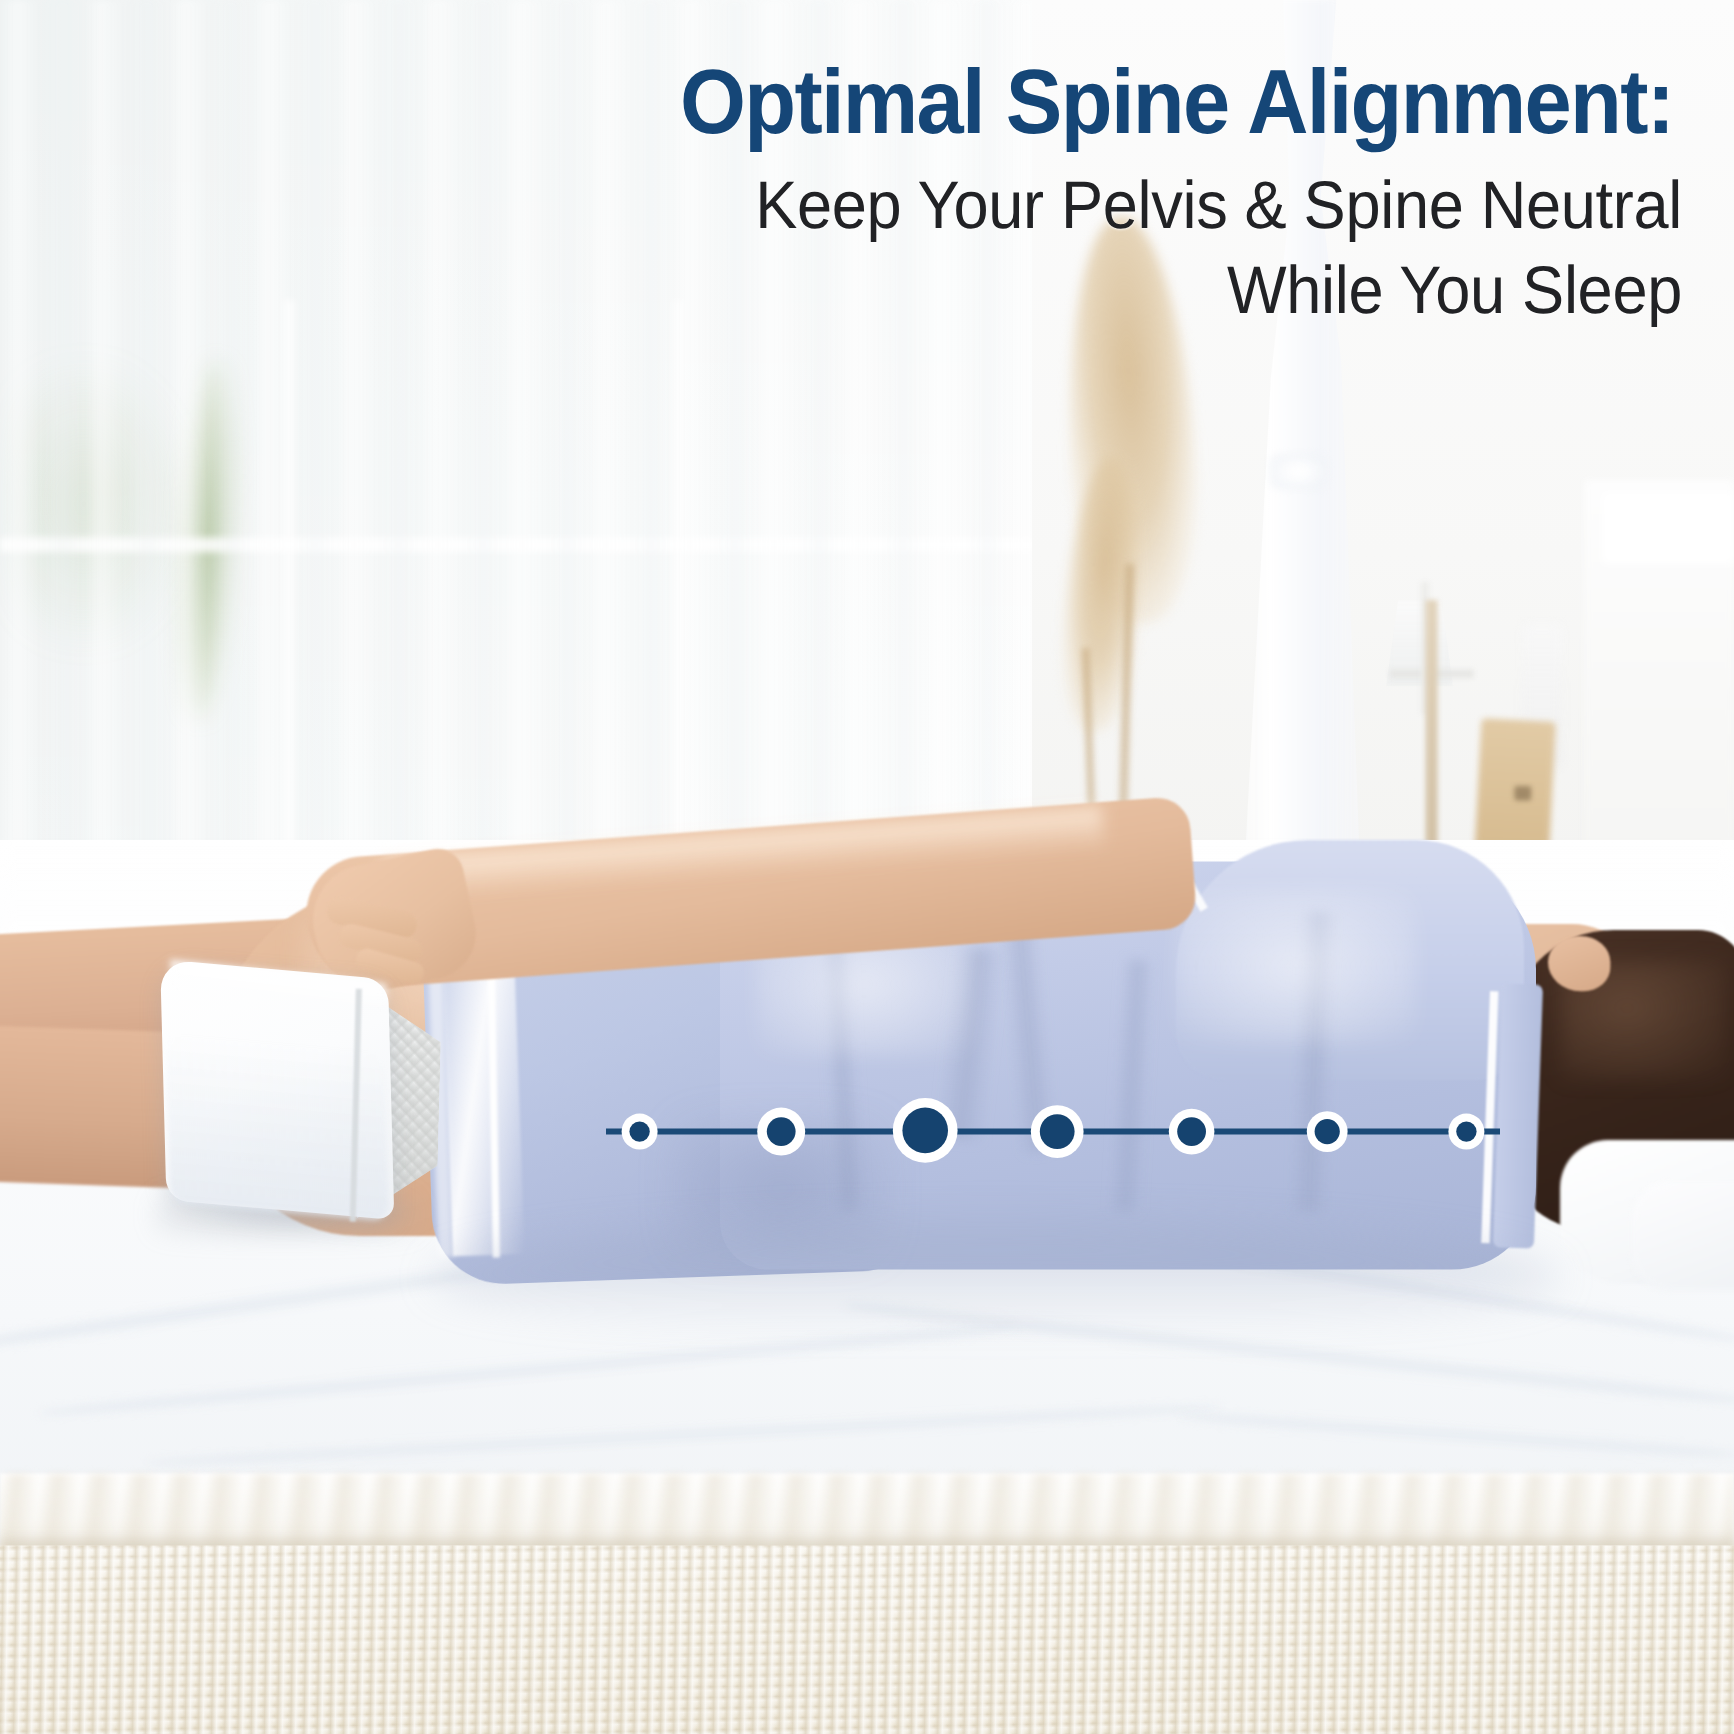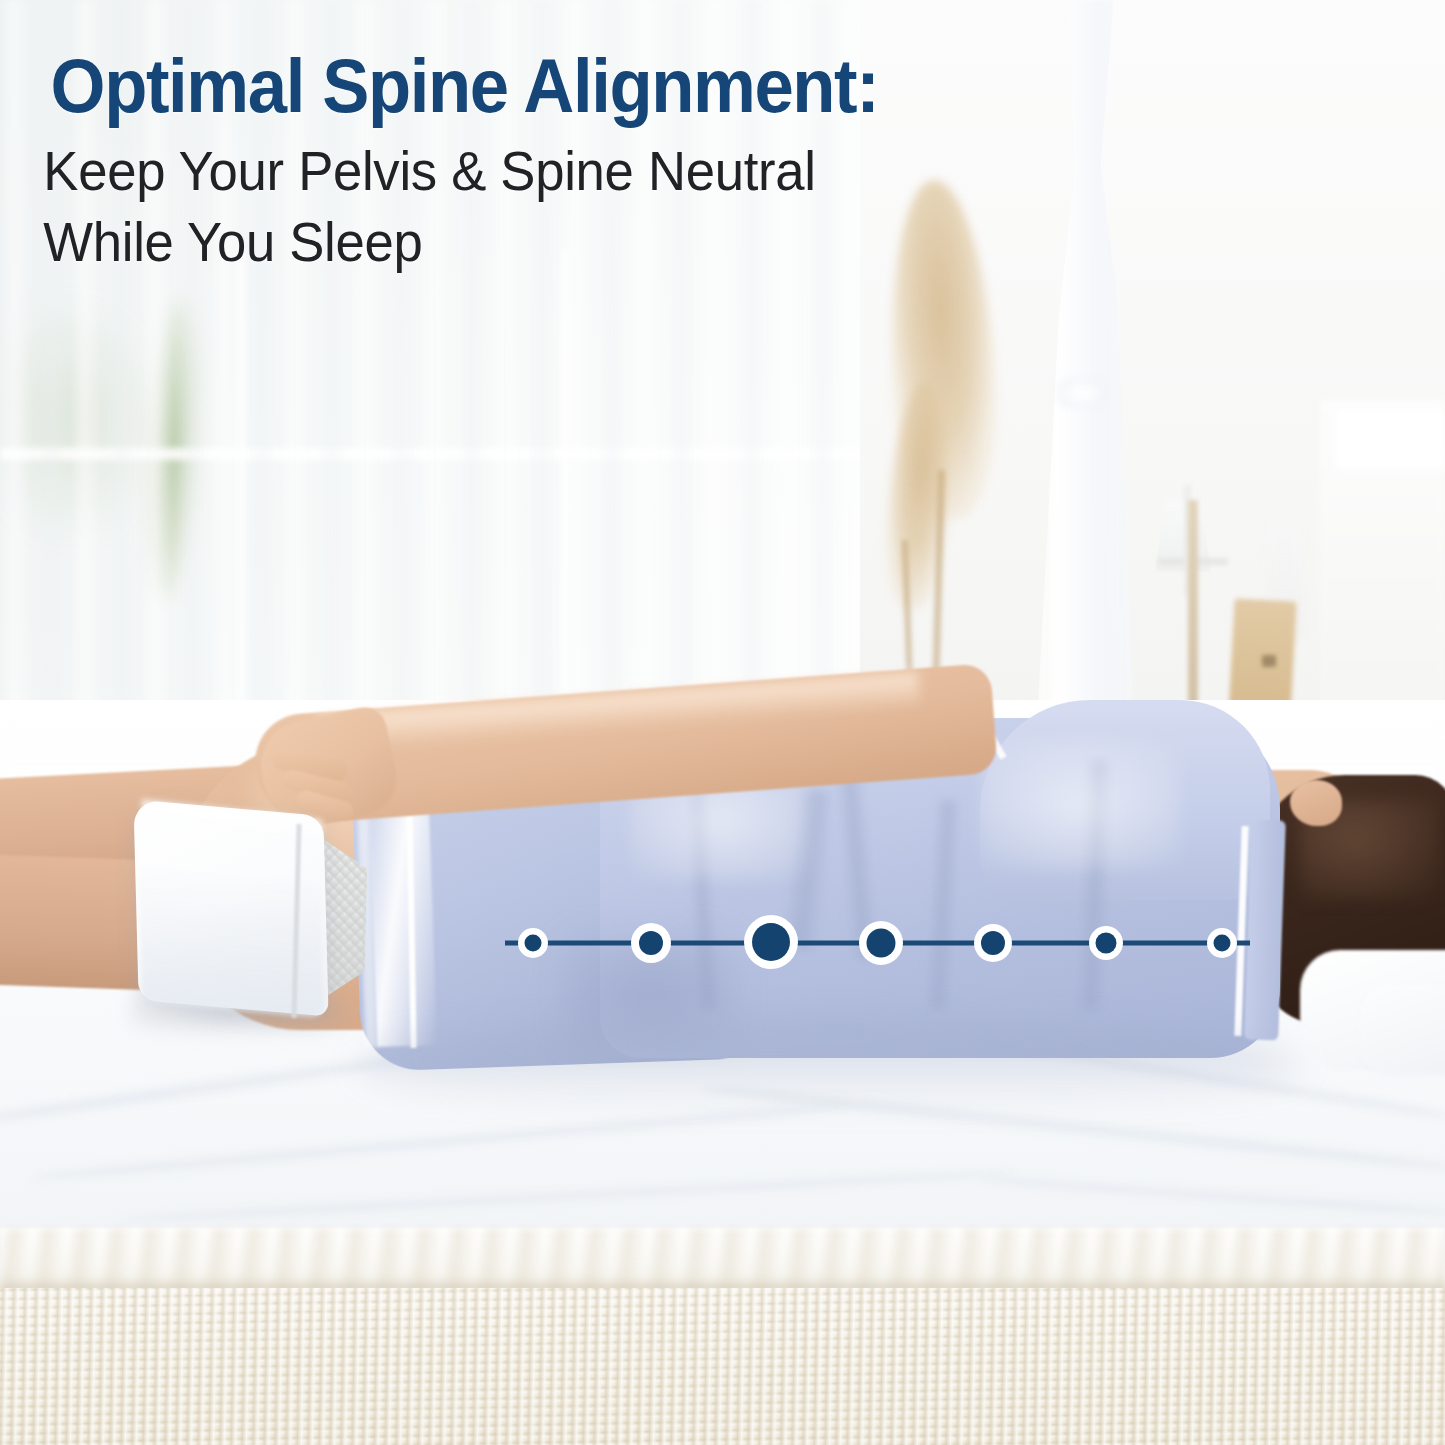--- a/index.html
+++ b/index.html
@@ -456,21 +456,21 @@
 
   
   #spine-overlay {
     left: 0; top: 0; width: 1445px; height: 1445px;
     pointer-events: none;
   }
 
   
   #text-block {
     left: 0; top: 46px; width: 1445px;
-    text-align: left;
+    text-align: right;
   }
   #headline {
     font-family: "Liberation Sans", sans-serif;
     font-weight: 700;
     font-size: 76px;
     letter-spacing: -1.5px;
     line-height: 1.04;
     color: #154677;
     margin: 0;
     text-shadow: 0 1px 2px rgba(255,255,255,0.85);

